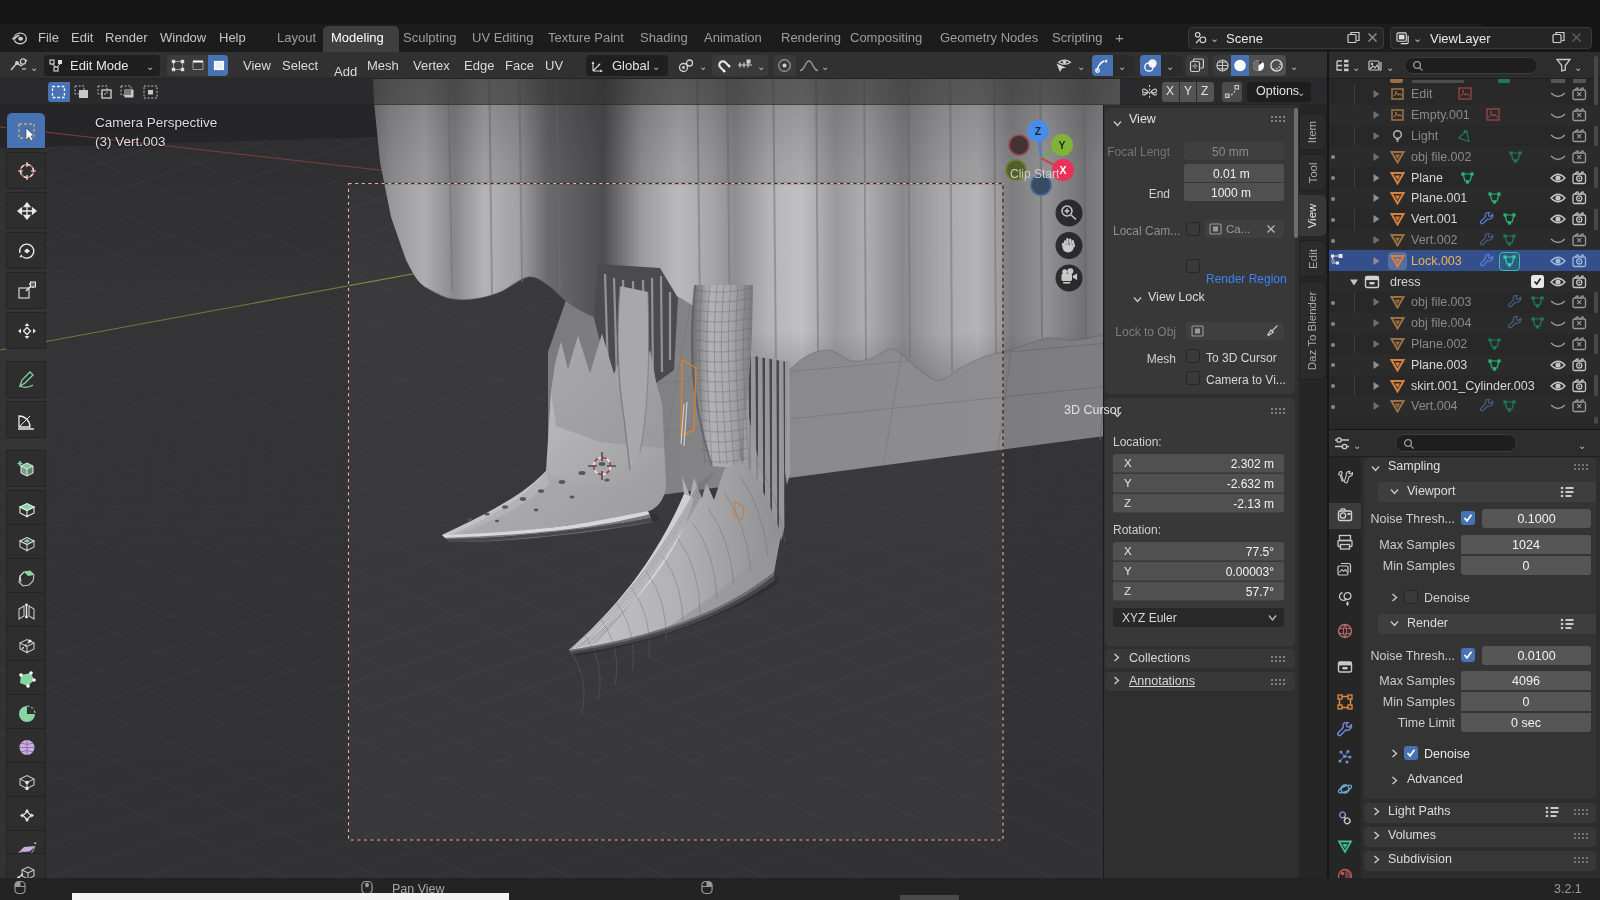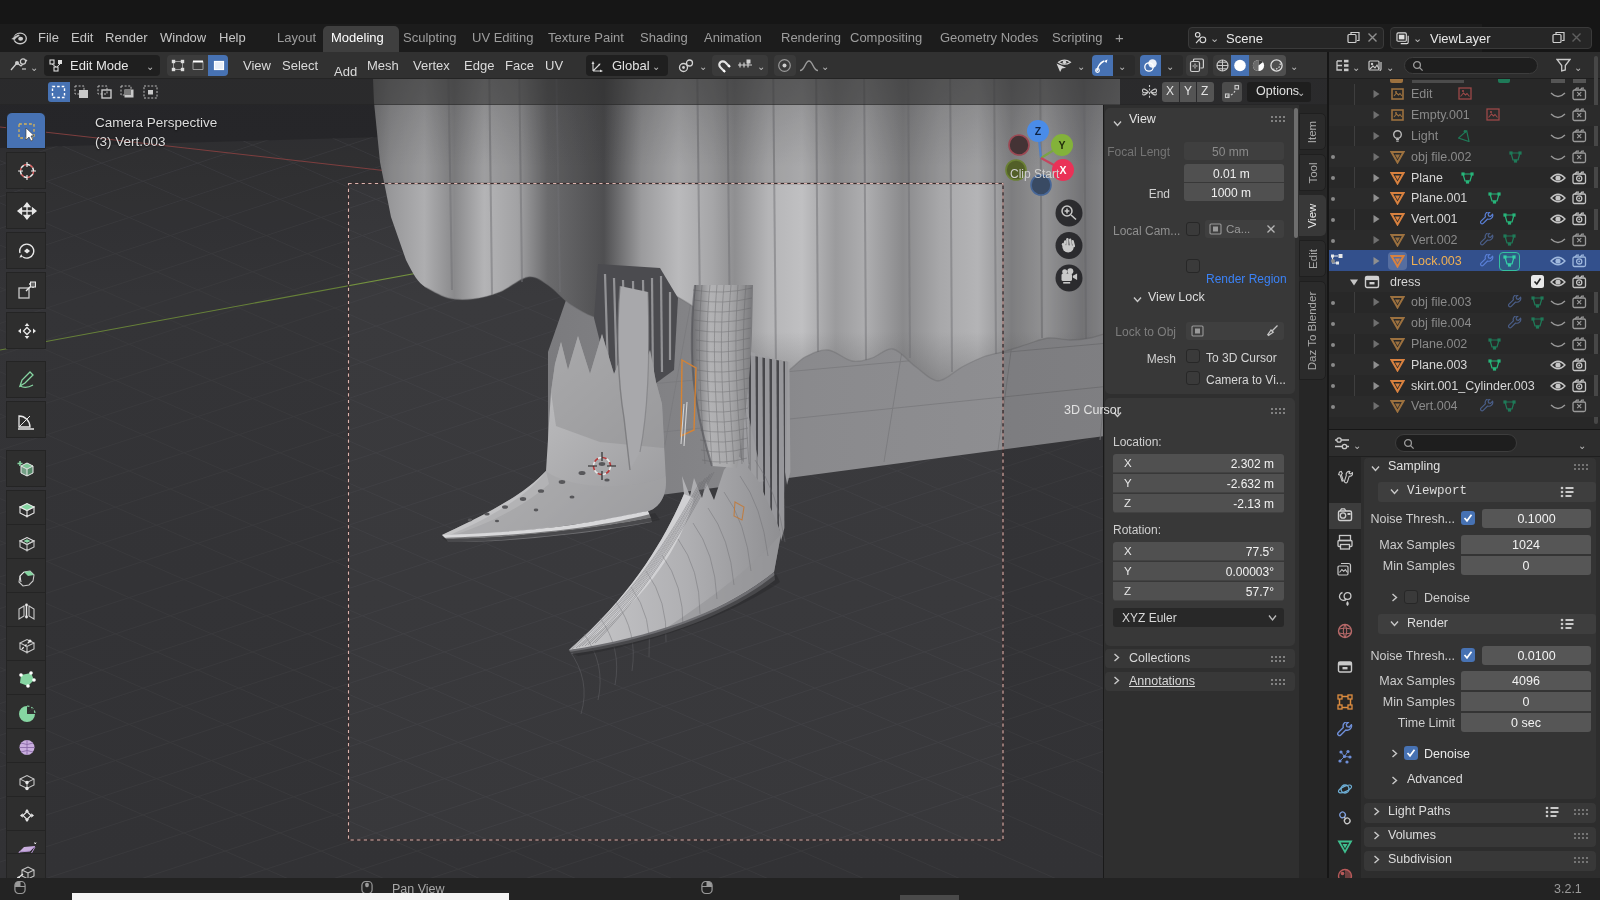--- a/index.html
+++ b/index.html
@@ -1392,21 +1392,21 @@
     <circle cx="14" cy="2" r="1" fill="#8a8a8a"></circle>
     <circle cx="2" cy="6" r="1" fill="#8a8a8a"></circle>
     <circle cx="6" cy="6" r="1" fill="#8a8a8a"></circle>
     <circle cx="10" cy="6" r="1" fill="#8a8a8a"></circle>
     <circle cx="14" cy="6" r="1" fill="#8a8a8a"></circle>
   </svg>
 <div class="abs" style="left:1378px;top:482px;width:218px;height:20px;background:#3e3e3e;border-radius:3px"></div>
 <svg class="ic" style="left:1390px;top:487px" width="9" height="9" viewBox="0 0 9 9">
     <path d="M1,2.5 L4.5,6.5 L8,2.5" stroke="#c8c8c8" stroke-width="1.4" fill="none"></path>
   </svg>
-<div class="abs" style="left:1407px;top:484px;font-size:12.5px;color:#dcdcdc;white-space:nowrap;font-family:Liberation Mono, monospace;">Viewport</div>
+<div class="abs" style="left:1407px;top:484px;font-size:12.5px;color:#dcdcdc;white-space:nowrap;">Viewport</div>
 <svg class="ic" style="left:1560px;top:486px" width="15" height="12" viewBox="0 0 15 12">
     <circle cx="2" cy="2" r="1.3" fill="#c9c9c9"></circle>
     <rect x="5.5" y="1" width="8" height="2" fill="#c9c9c9"></rect>
     <circle cx="2" cy="6" r="1.3" fill="#c9c9c9"></circle>
     <rect x="5.5" y="5" width="8" height="2" fill="#c9c9c9"></rect>
     <circle cx="2" cy="10" r="1.3" fill="#c9c9c9"></circle>
     <rect x="5.5" y="9" width="6" height="2" fill="#c9c9c9"></rect>
   </svg>
 <div class="abs" style="left:1295px;top:512px;width:160px;text-align:right;font-size:12.5px;color:#cdcdcd;white-space:nowrap">Noise Thresh...</div>
 <div class="abs" style="left:1461px;top:511px;width:14px;height:14px;background:#4772b3;border-radius:3px"></div>

